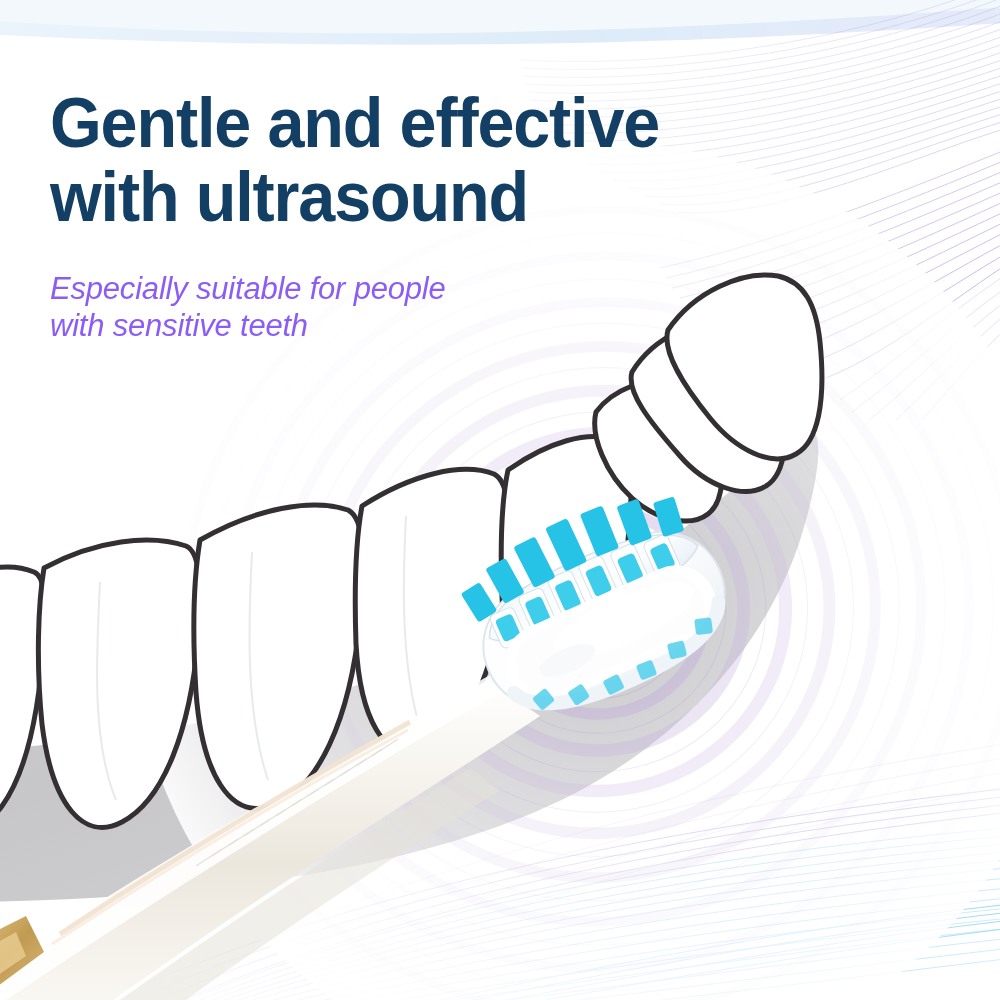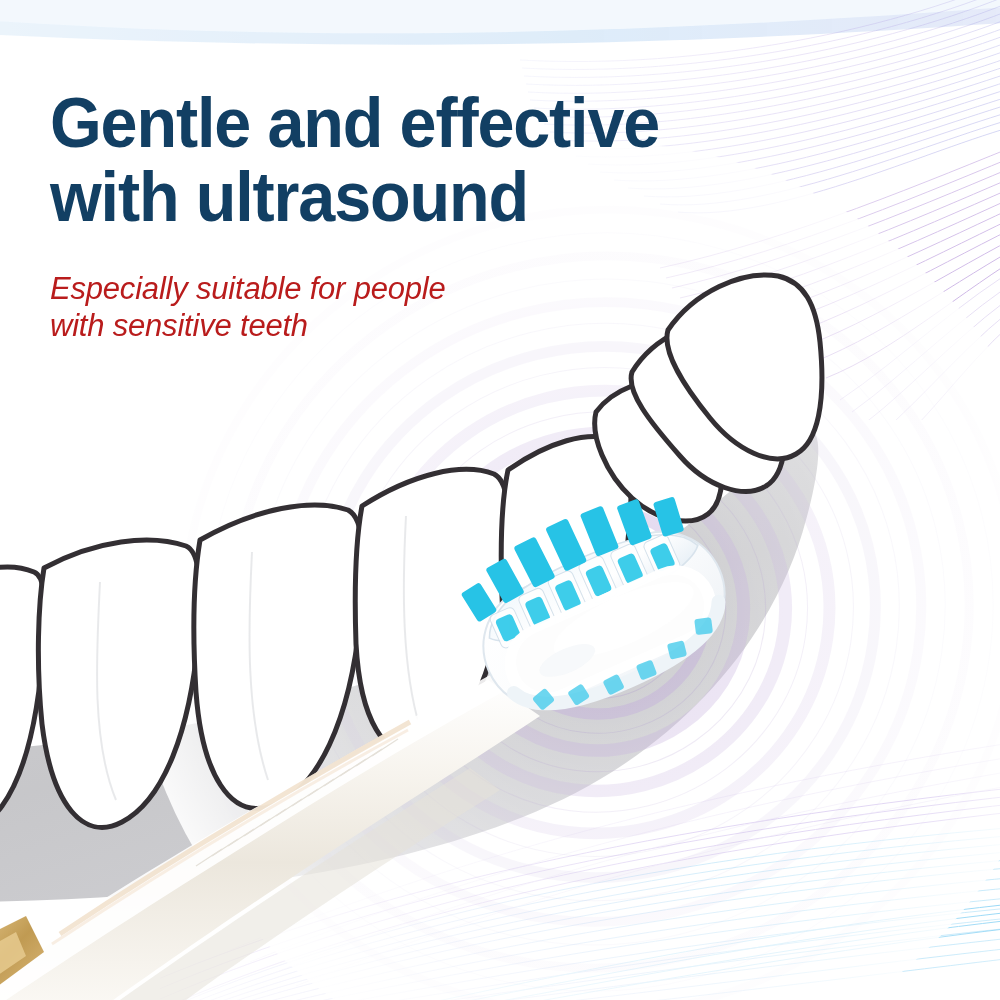--- a/index.html
+++ b/index.html
@@ -20,21 +20,21 @@
     font-size:70px;
     line-height:74px;
     letter-spacing:-1.2px;
     transform:scaleX(.95);
     transform-origin:left top;
     white-space:pre-line;
   }
   #subtitle{
     margin:0;
     padding-top:36px;
-    color:#b91c1c;
+    color:#8b5cf6;
     font-family:"Liberation Sans",sans-serif;
     font-style:italic;
     font-weight:400;
     font-size:31px;
     line-height:37px;
     letter-spacing:-.2px;
     white-space:pre-line;
   }
 </style>
 </head>

